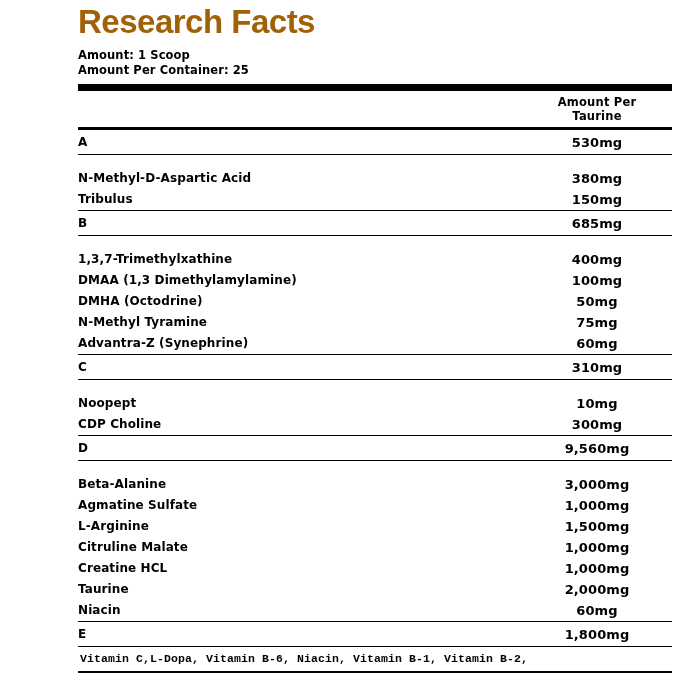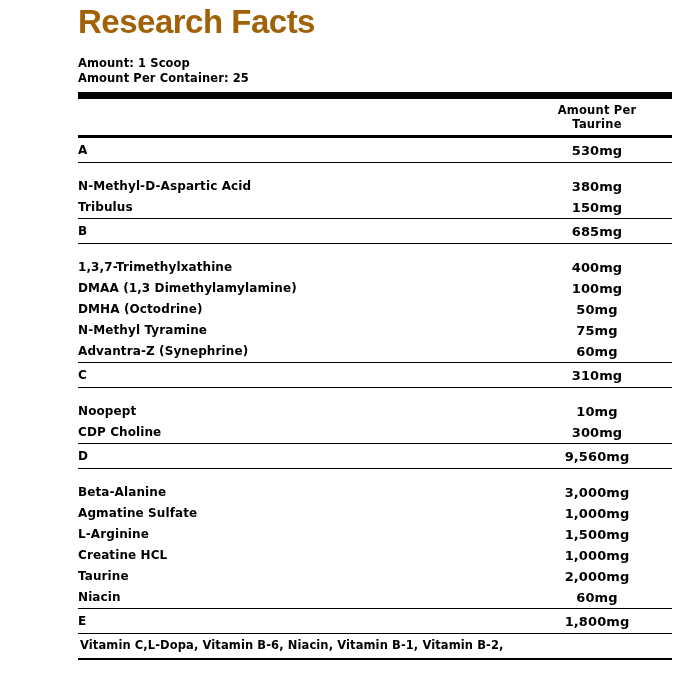--- a/index.html
+++ b/index.html
@@ -22,21 +22,21 @@
     font-family: "Liberation Sans", sans-serif;
     font-size: 33px;
     font-weight: bold;
     letter-spacing: -0.5px;
     line-height: 40px;
     margin: 0;
     padding-top: 2px;
     color: #a16207;
   }
   .serving-lines {
-    margin-top: 14px;
+    margin-top: 6px;
     font-size: 11.5px;
     font-weight: bold;
     line-height: 15px;
     letter-spacing: 0.1px;
   }
   .rule-thick {
     border-bottom: 7px solid #000;
     margin-top: 6px;
   }
   .rule-med {
@@ -87,20 +87,21 @@
   tr.sep-thin td {
     border-top: 1.5px solid #000;
   }
   tr.first-after td { padding-top: 13px; }
   .footnote {
     font-size: 11.5px;
     font-weight: bold;
     line-height: 15px;
     letter-spacing: 0.1px;
     padding: 4px 0 5px 2px;
+    font-family: Liberation Mono, monospace;
   }
   .bottom-rule {
     border-bottom: 2px solid #000;
   }
   .tail {
     height: 16px;
   }
 </style>
 </head>
 <body>
@@ -189,20 +190,24 @@
       </tr>
       <tr>
         <td class="name">Agmatine Sulfate</td>
         <td class="amt">1,000mg</td>
       </tr>
       <tr>
         <td class="name">L-Arginine</td>
         <td class="amt">1,500mg</td>
       </tr>
       <tr>
+        <td class="name">Citruline Malate</td>
+        <td class="amt">1,000mg</td>
+      </tr>
+      <tr>
         <td class="name">Creatine HCL</td>
         <td class="amt">1,000mg</td>
       </tr>
       <tr>
         <td class="name">Taurine</td>
         <td class="amt">2,000mg</td>
       </tr>
       <tr>
         <td class="name">Niacin</td>
         <td class="amt">60mg</td>

